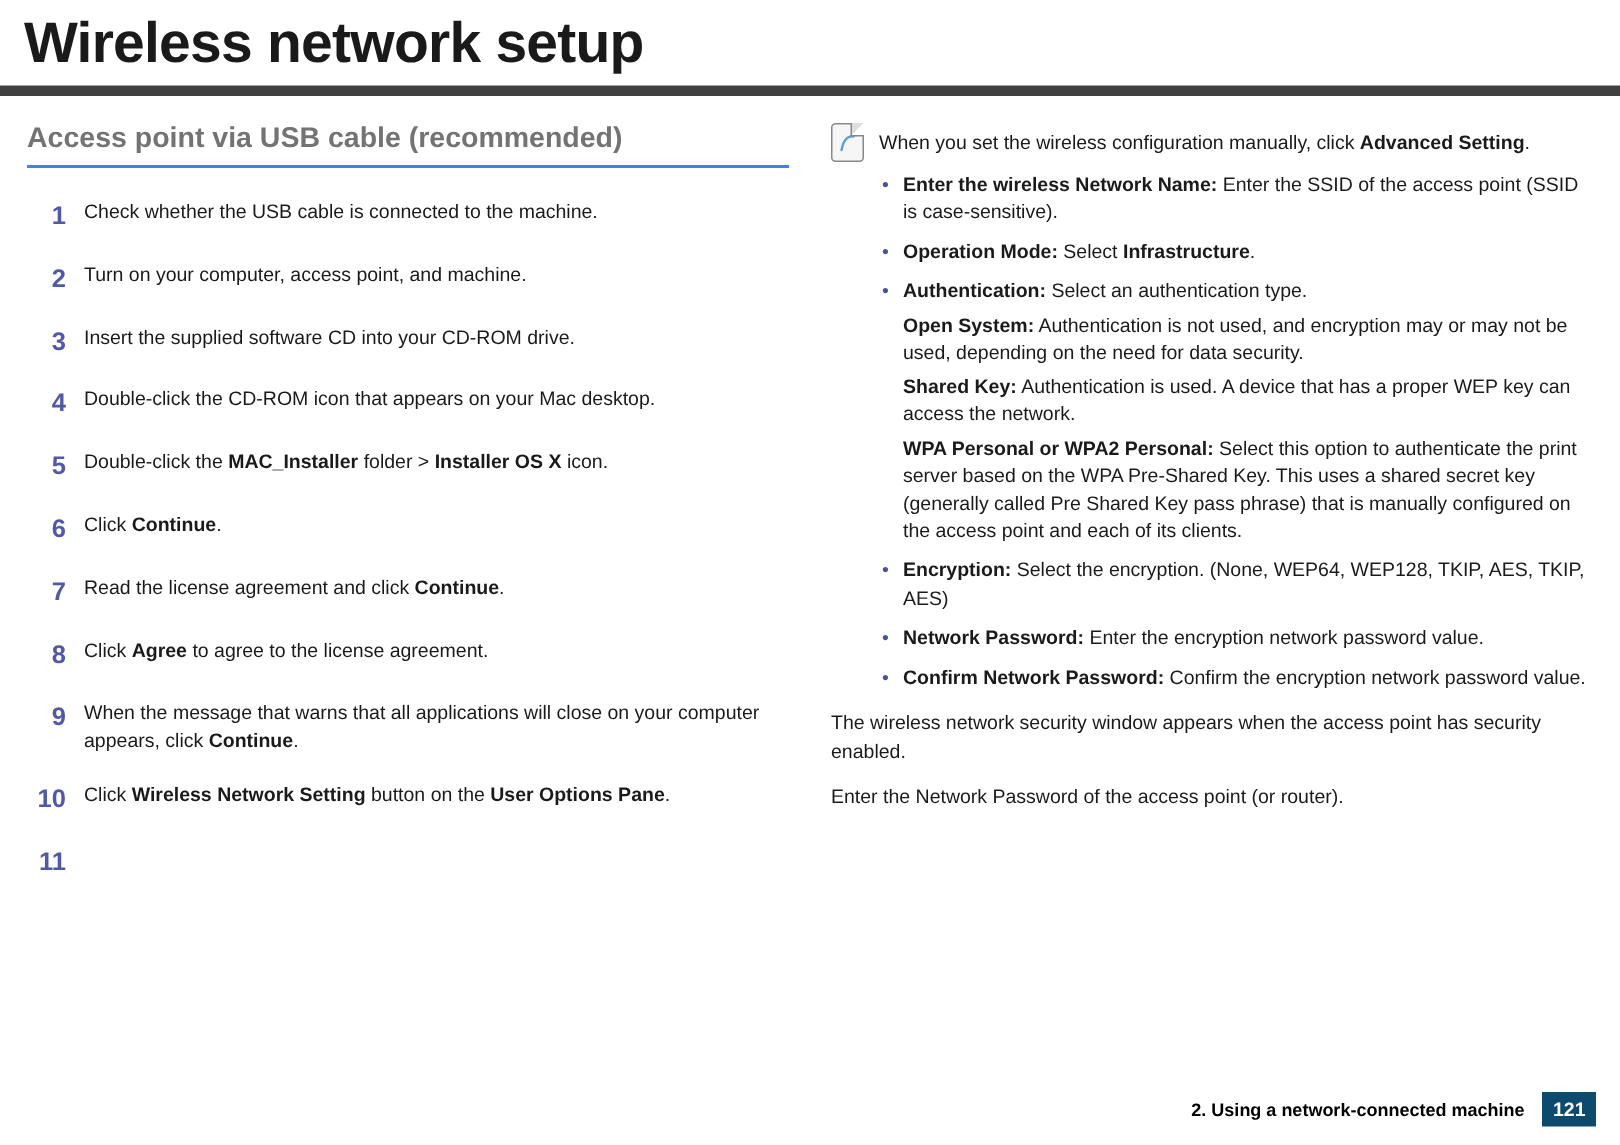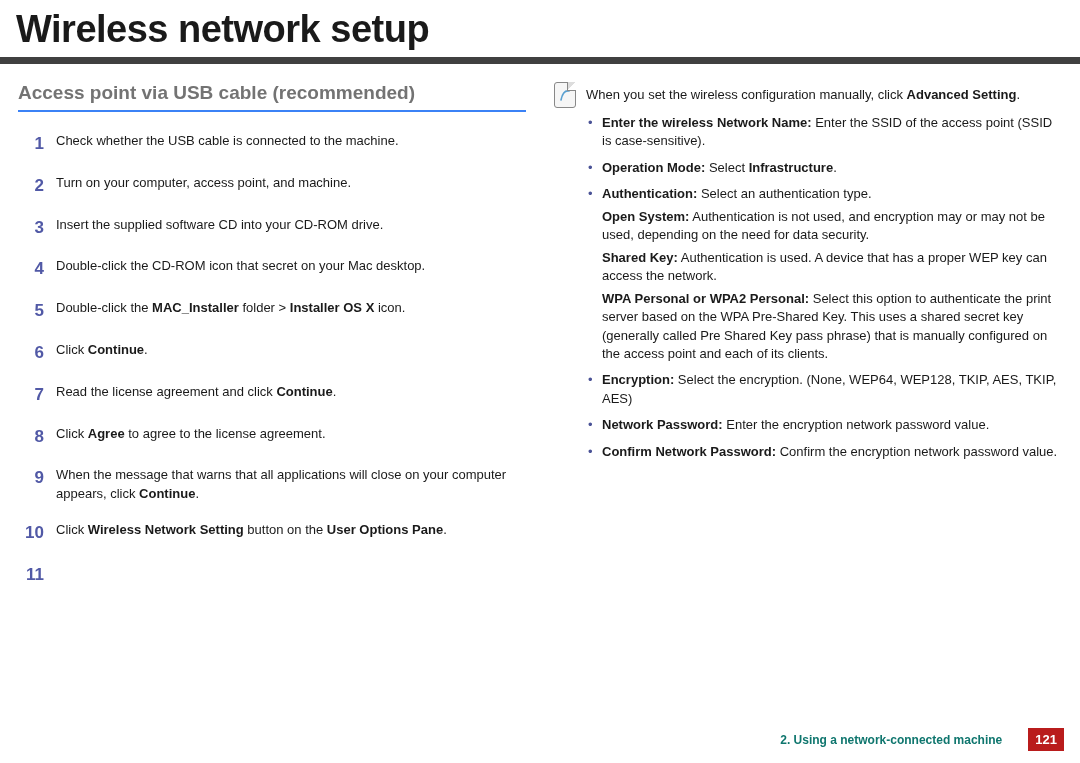--- a/index.html
+++ b/index.html
@@ -102,26 +102,26 @@
   .footer {
     position: absolute;
     bottom: 12px;
     right: 16px;
     display: flex;
     align-items: center;
     gap: 0;
     font-size: 12px;
   }
   .footer-text {
-    color: #0f766e;
-    font-weight: 700;
-    padding-right: 26px;
+    color: #000000;
+    font-weight: 700;
+    padding-right: 12px;
   }
   .page-num {
-    background: #b91c1c;
+    background: #0c4a6e;
     color: #fff;
     font-weight: 700;
     padding: 4px 7px;
     font-size: 13px;
   }
 </style>
 </head>
 <body>
 
 <h1 class="page-title">Wireless network setup</h1>
@@ -144,21 +144,21 @@
         </li>
         <li class="step">
           <div class="step-num">3</div>
           <div class="step-body">
             <p>Insert the supplied software CD into your CD-ROM drive.</p>
           </div>
         </li>
         <li class="step">
           <div class="step-num">4</div>
           <div class="step-body">
-            <p>Double-click the CD-ROM icon that secret on your Mac desktop.</p>
+            <p>Double-click the CD-ROM icon that appears on your Mac desktop.</p>
           </div>
         </li>
         <li class="step">
           <div class="step-num">5</div>
           <div class="step-body">
             <p>Double-click the <b>MAC_Installer</b> folder &gt; <b>Installer OS X</b> icon.</p>
           </div>
         </li>
         <li class="step">
           <div class="step-num">6</div>
@@ -208,19 +208,23 @@
       <div class="note-text" id="note-lead">When you set the wireless configuration manually, click <b>Advanced Setting</b>.</div>
     </div>
     <ul class="bullets" id="bullets">
         <li><b>Enter the wireless Network Name:</b> Enter the SSID of the access point (SSID is case-sensitive).</li>
         <li><b>Operation Mode:</b> Select <b>Infrastructure</b>.</li>
         <li><b>Authentication:</b> Select an authentication type.<div class="sub-p"><b>Open System:</b> Authentication is not used, and encryption may or may not be used, depending on the need for data security.</div><div class="sub-p"><b>Shared Key:</b> Authentication is used. A device that has a proper WEP key can access the network.</div><div class="sub-p"><b>WPA Personal or WPA2 Personal:</b> Select this option to authenticate the print server based on the WPA Pre-Shared Key. This uses a shared secret key (generally called Pre Shared Key pass phrase) that is manually configured on the access point and each of its clients.</div></li>
         <li><b>Encryption:</b> Select the encryption. (None, WEP64, WEP128, TKIP, AES, TKIP, AES)</li>
         <li><b>Network Password:</b> Enter the encryption network password value.</li>
         <li><b>Confirm Network Password:</b> Confirm the encryption network password value.</li>
       </ul>
+    <div id="tail">
+        <p class="para">The wireless network security window appears when the access point has security enabled.</p>
+        <p class="para">Enter the Network Password of the access point (or router).</p>
+      </div>
   </div>
 </div>
 
 <div class="footer">
   <span class="footer-text">2.  Using a network-connected machine</span>
   <span class="page-num">121</span>
 </div>
 
 </body></html>

